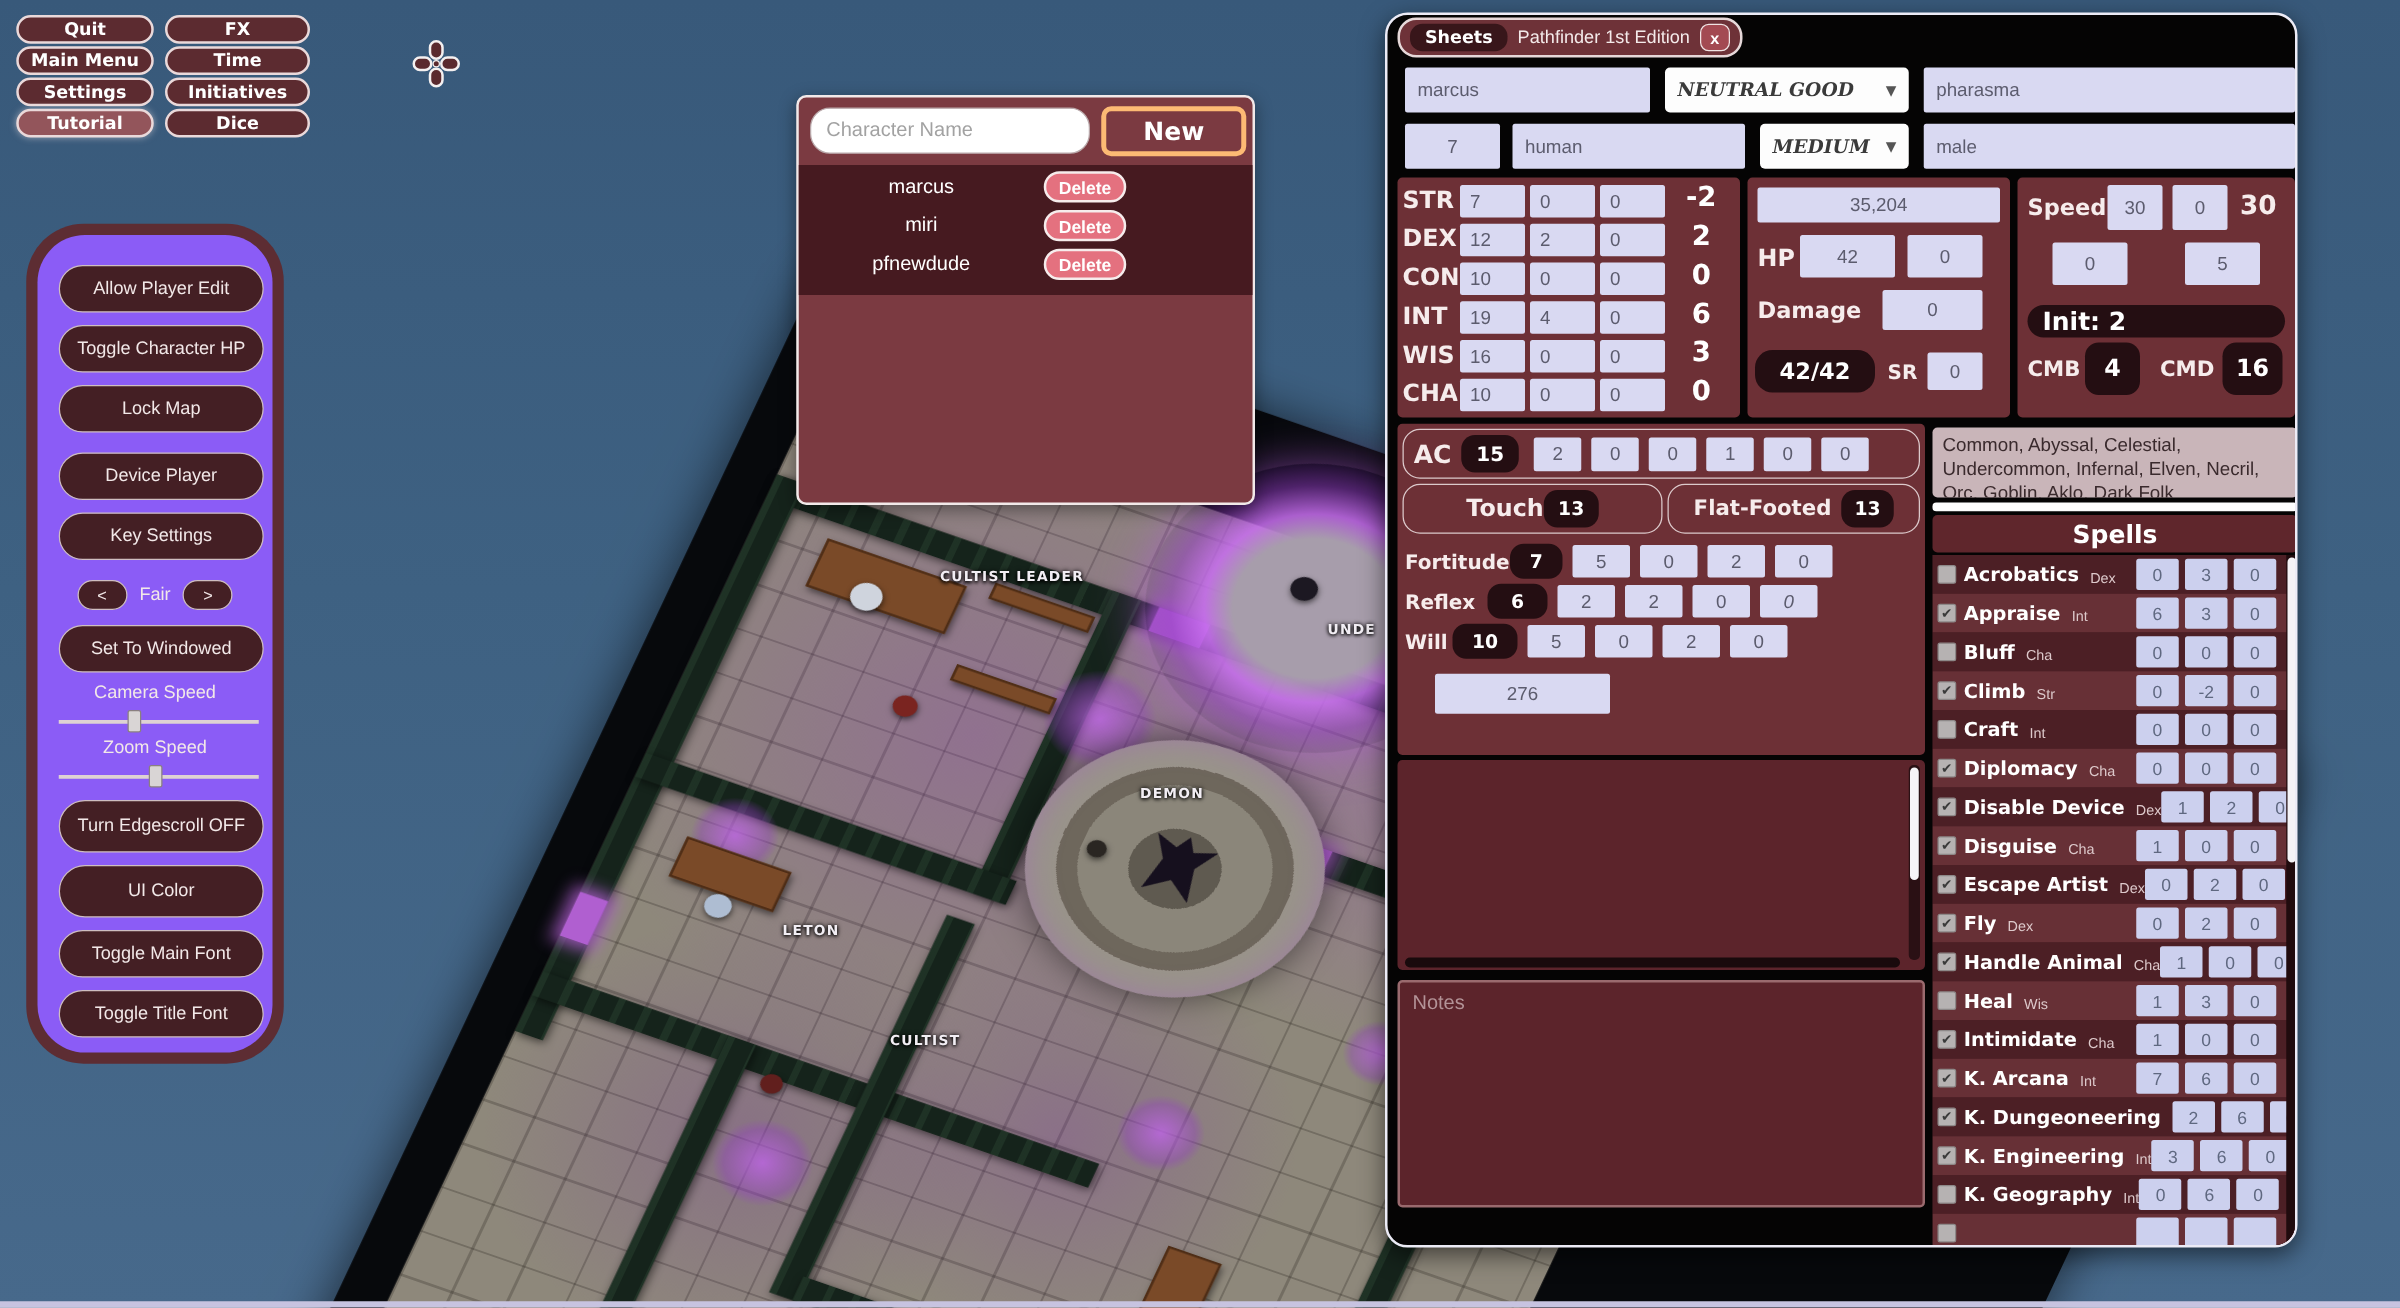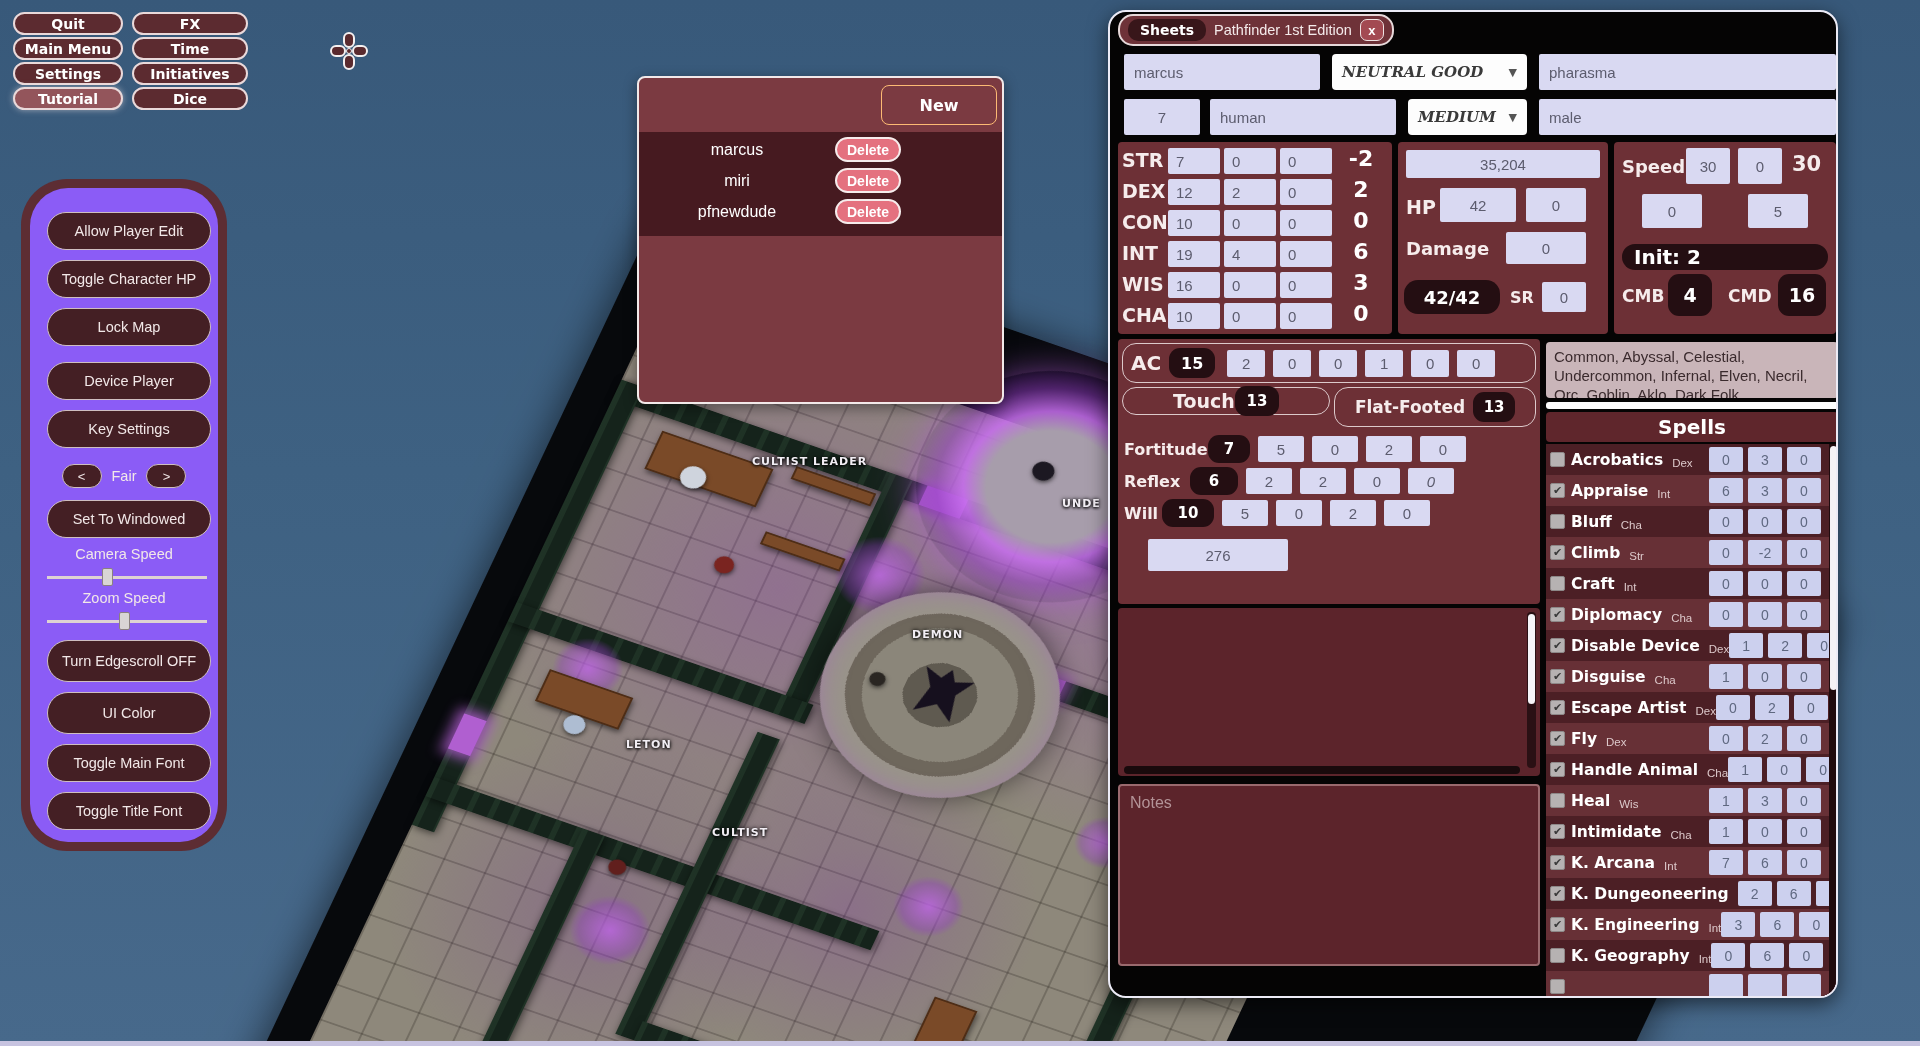--- a/index.html
+++ b/index.html
@@ -82,22 +82,22 @@
   .slider .track { position:absolute; left:0; right:0; top:8px; height:3px; background:#ded2d3; }
   .slider .thumb { position:absolute; top:0; width:11px; height:18px; background:#d9d5d5; border:1px solid #8a8080; border-radius:2px; }
 
   
   #char-dialog { position:absolute; left:637px; top:76px; width:367px; height:328px; z-index:12;
     background:#7b3a41; border:2px solid #f2e9e9; border-radius:8px; box-shadow:0 4px 14px rgba(0,0,0,.4); }
   #char-name-input { position:absolute; left:9px; top:8px; width:224px; height:37px; border-radius:16px;
     border:1px solid #b9a8aa; background:#fff; font-size:16px; padding:0 12px; color:#333; outline:none; }
   #char-name-input::placeholder { color:#a2a2a2; }
   #new-btn { position:absolute; left:242px; top:7px; width:116px; height:40px; border-radius:8px;
-    background:transparent; border:1px solid #fdba74; color:#fff; font-family:"DejaVu Sans", sans-serif;
-    font-weight:bold; font-size:16px; display:flex; align-items:center; justify-content:center; cursor:pointer; }
+    background:transparent; border:4px solid #fdba74; color:#fff; font-family:"DejaVu Sans", sans-serif;
+    font-weight:bold; font-size:20px; display:flex; align-items:center; justify-content:center; cursor:pointer; }
   #char-list { position:absolute; left:0; top:54px; width:100%; height:104px; background:#461a20; padding-top:2px; }
   .char-row { display:flex; align-items:center; height:31px; }
   .char-row .cname { width:54%; text-align:center; font-size:16px; color:#fff; }
   .del-btn { width:66px; height:25px; border-radius:13px; background:#e4717f; border:2px solid #f6ecec;
     color:#fff; font-size:14px; font-weight:bold; display:flex; align-items:center; justify-content:center; cursor:pointer; }
 
   
   #sheet { position:absolute; left:1108px; top:10px; width:730px; height:988px; z-index:14;
     background:#050404; border:2px solid #ecebf6; border-radius:18px; box-shadow:0 6px 20px rgba(0,0,0,.55); overflow:hidden; }
   #tabbar { position:absolute; left:8px; top:2px; height:32px; background:#6e3238; border:2px solid #e6d8d9;
@@ -262,20 +262,21 @@
         <div class="thumb" style="left:72px"></div>
     </div>
     <button class="side-btn" style="top:452px;height:42px;border-radius:21px">Turn Edgescroll OFF</button>
     <button class="side-btn" style="top:504px;height:42px;border-radius:21px">UI Color</button>
     <button class="side-btn" style="top:556px">Toggle Main Font</button>
     <button class="side-btn" style="top:604px">Toggle Title Font</button>
   </div>
 </div>
 
 <div id="char-dialog">
+  <input id="char-name-input" placeholder="Character Name" style="">
   <button id="new-btn">New</button>
   <div id="char-list">
 
       <div class="char-row">
         <span class="cname">marcus</span>
         <button class="del-btn">Delete</button>
       </div>
 
       <div class="char-row">
         <span class="cname">miri</span>
@@ -394,21 +395,21 @@
       <div id="ac-fields" style="display:flex;gap:8px;margin-left:12px">
 
       <div class="lav center" style="width:38px;height:27px">2</div>
           <div class="lav center" style="width:38px;height:27px">0</div>
           <div class="lav center" style="width:38px;height:27px">0</div>
           <div class="lav center" style="width:38px;height:27px">1</div>
           <div class="lav center" style="width:38px;height:27px">0</div>
           <div class="lav center" style="width:38px;height:27px">0</div>
         </div>
     </div>
-    <div class="box-line" style="left:4px;top:48px;width:208px;height:28px;justify-content:center;gap:0">
+    <div class="box-line" style="left:4px;top:48px;width:208px;height:40px;justify-content:center;gap:0">
       <span class="slabel" style="font-size:19px">Touch</span>
       <div class="pill" style="width:44px;height:30px;font-size:15px">13</div>
     </div>
     <div class="box-line" style="left:216px;top:48px;width:202px;height:40px;justify-content:center;gap:8px">
       <span class="slabel" style="font-size:17px">Flat-Footed</span>
       <div class="pill" style="width:42px;height:30px;font-size:15px">13</div>
     </div>
     <div class="save-row" style="top:96px">
       <span class="slabel" style="font-size:16px;width:84px">Fortitude</span>
       <div class="pill" style="width:42px;height:28px;font-size:15px">7</div>

